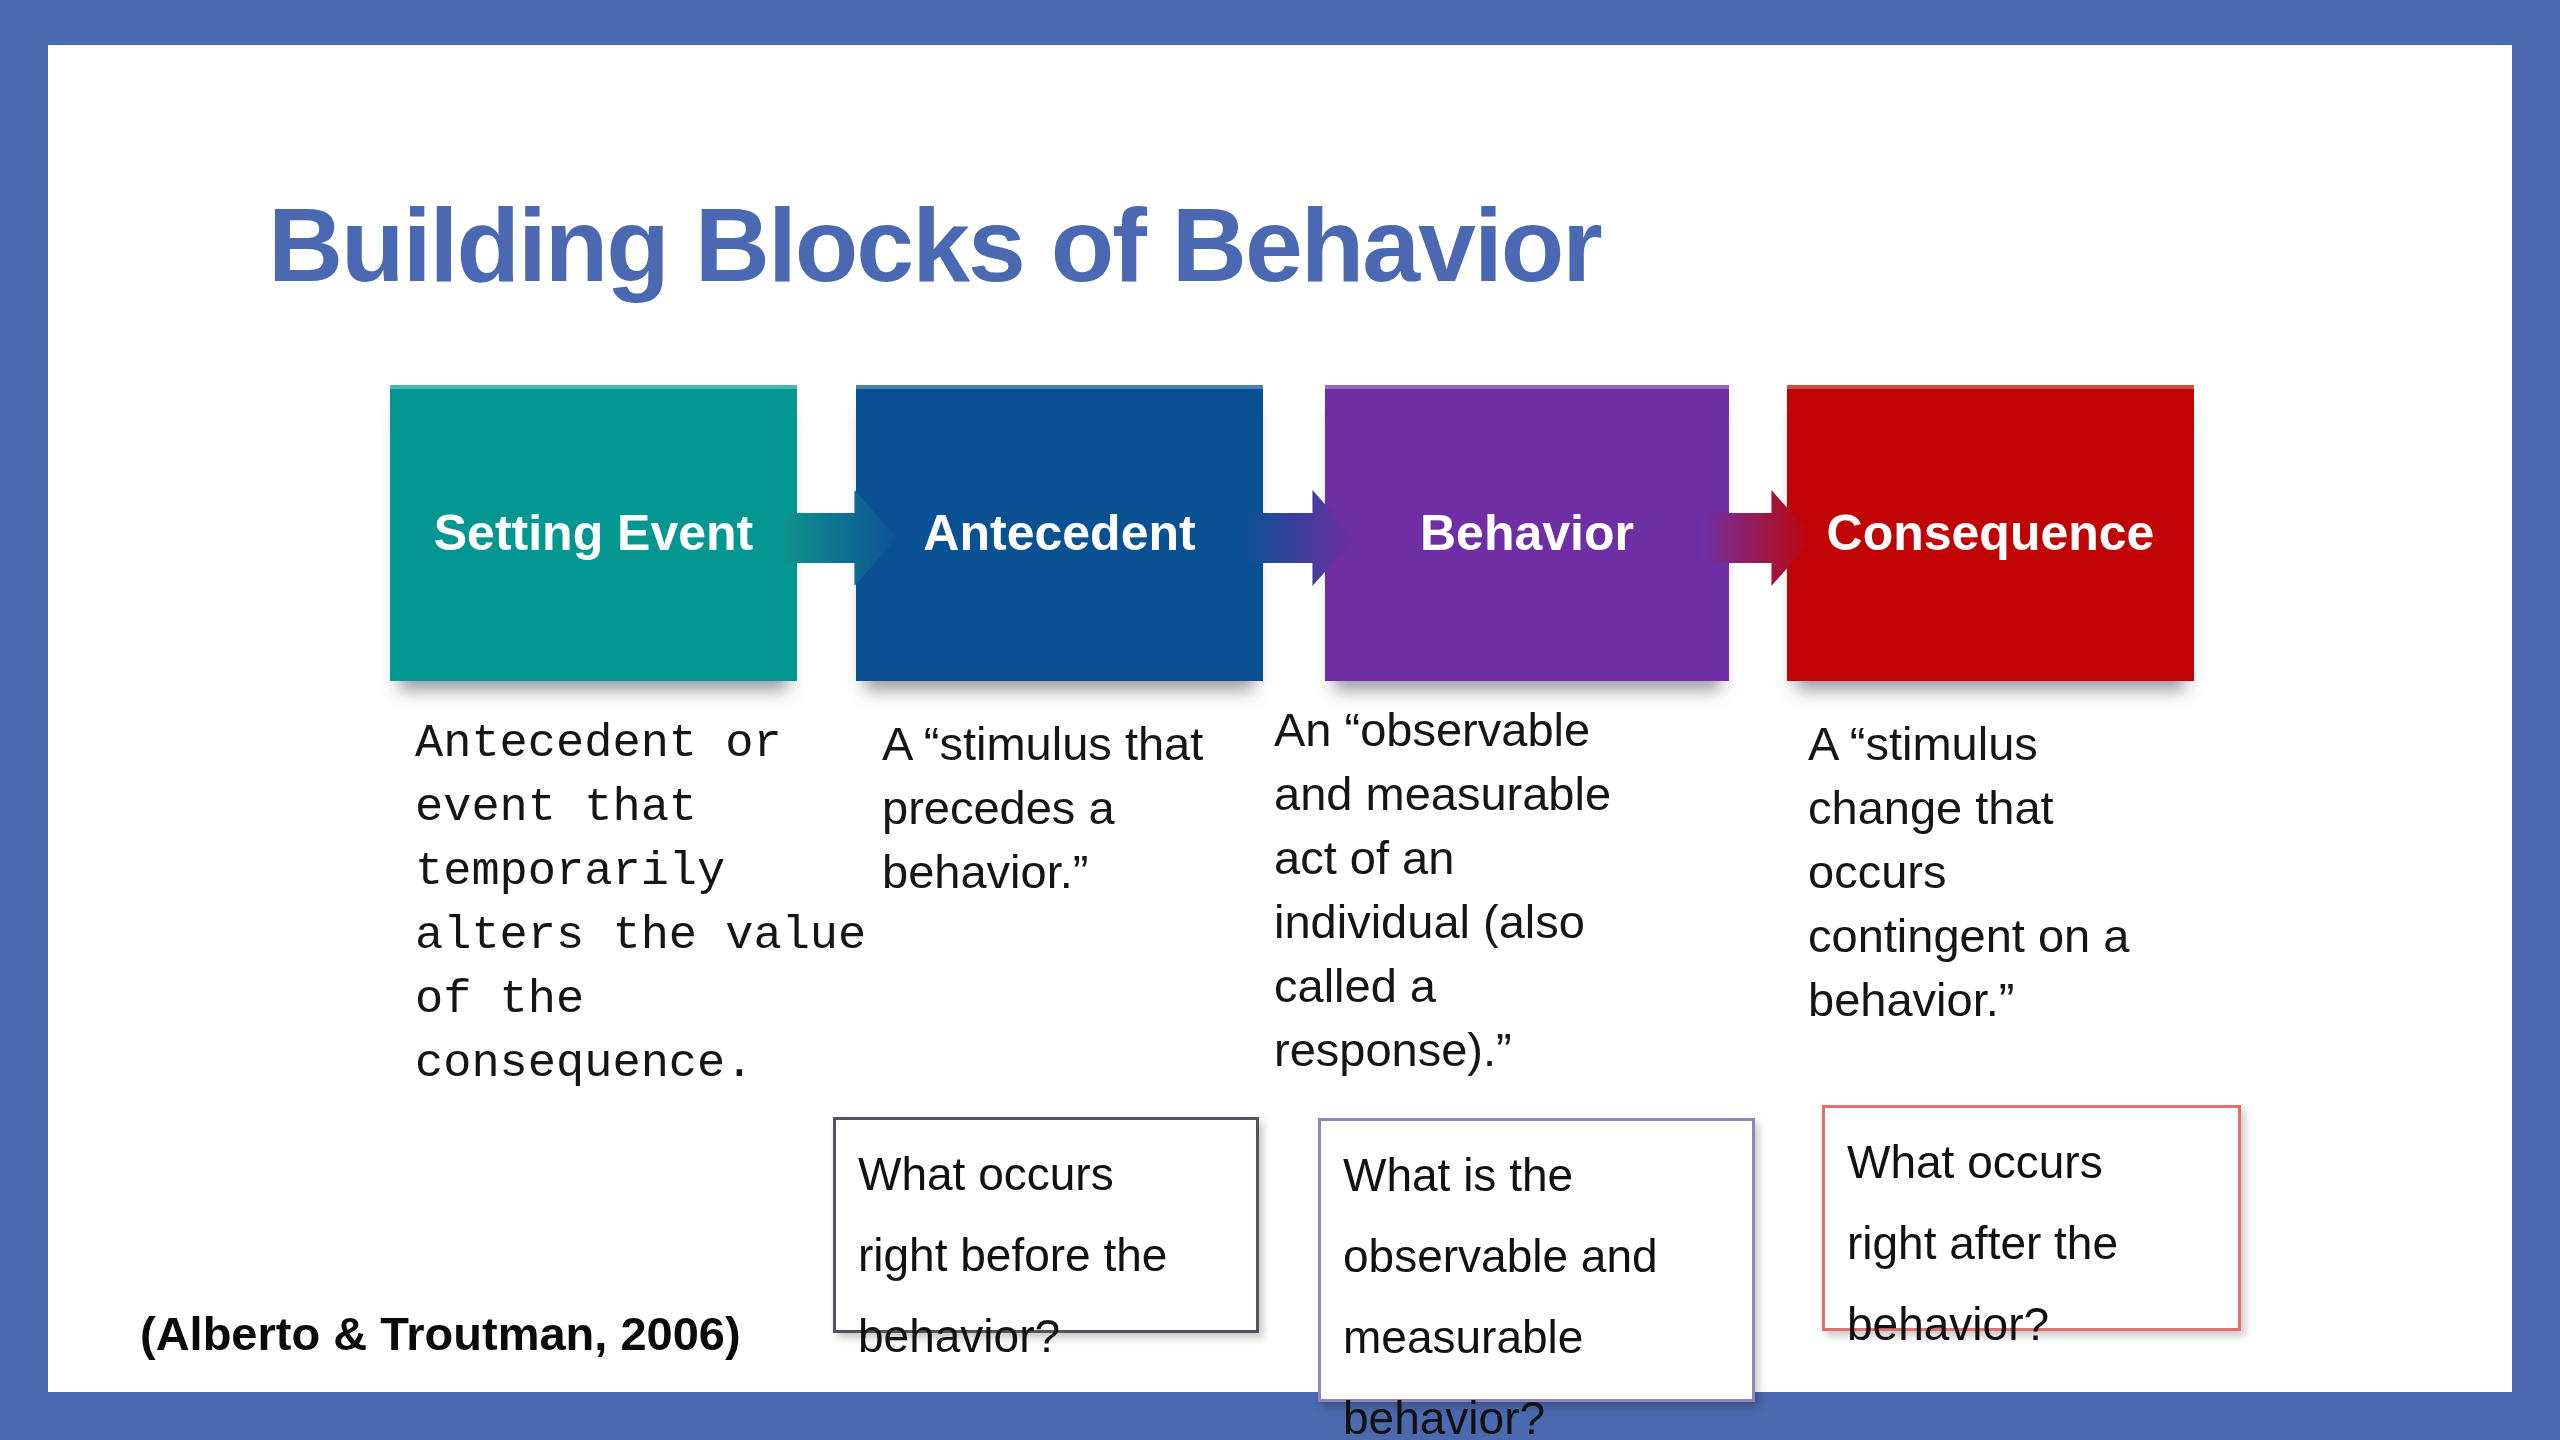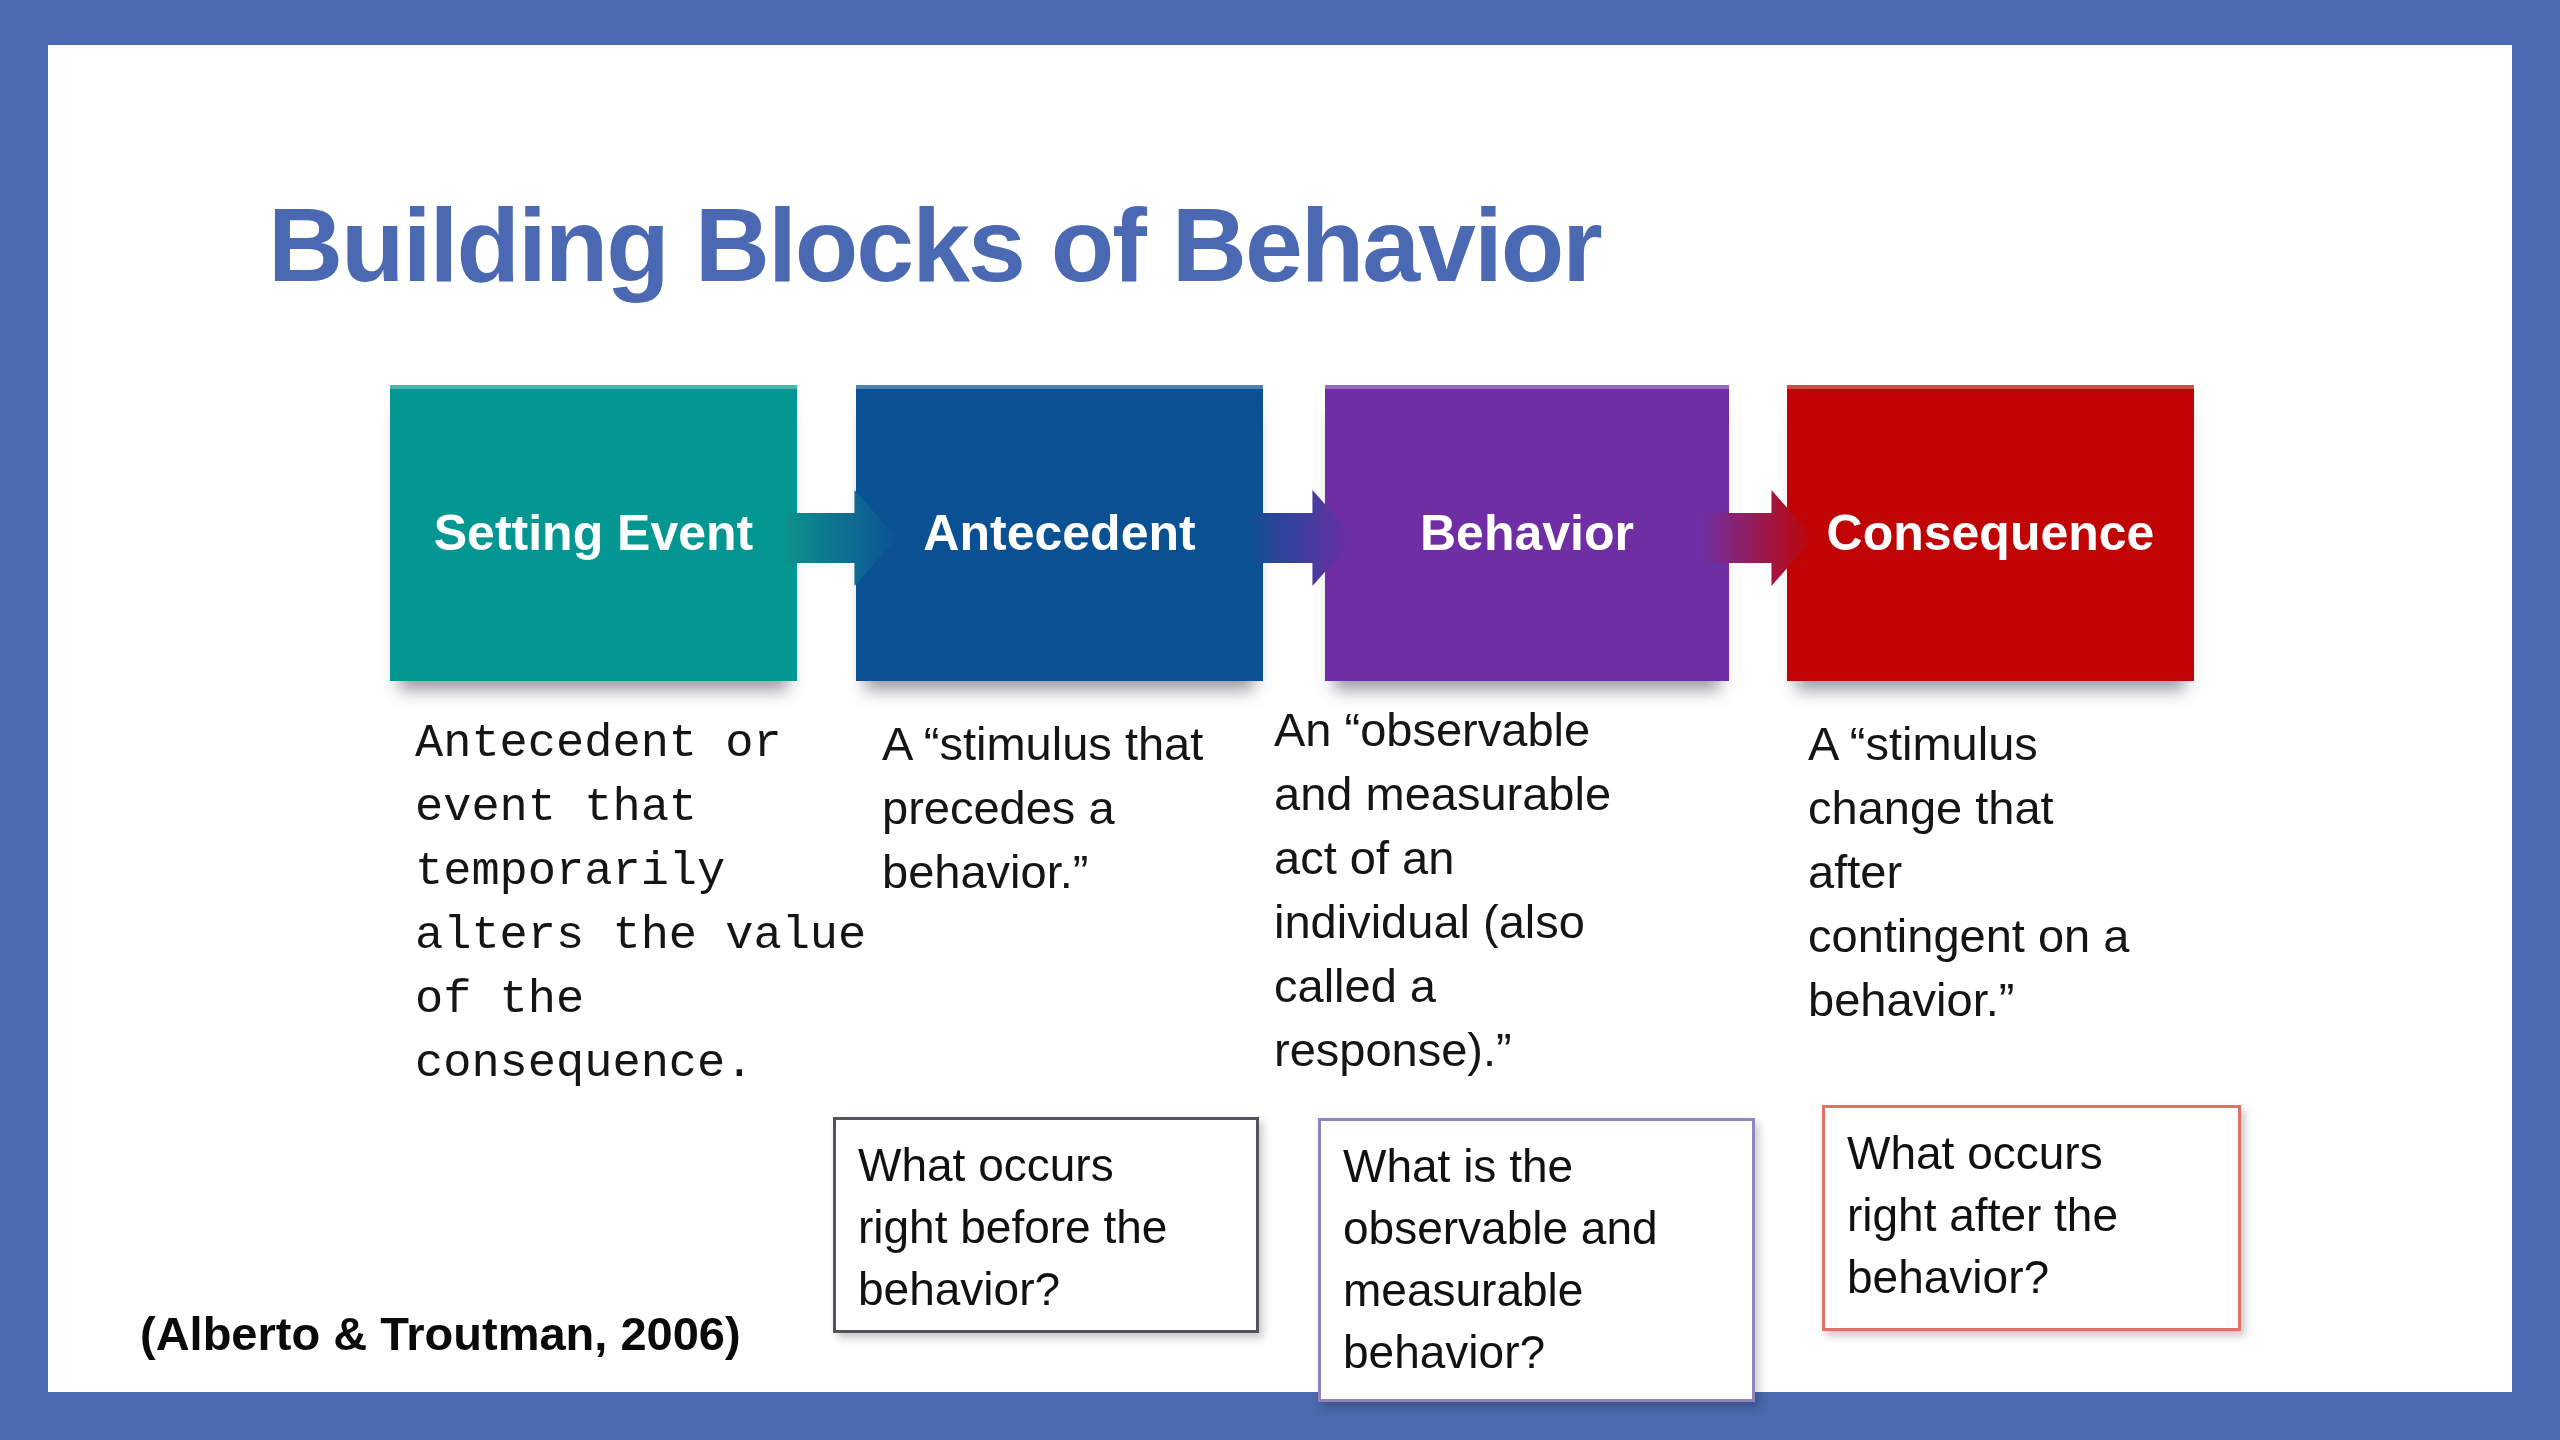--- a/index.html
+++ b/index.html
@@ -89,21 +89,21 @@
     color: #C9DCF2;
     font-size: 37px;
   }
 
   .qbox {
     position: absolute;
     background: #ffffff;
     box-sizing: border-box;
     padding: 14px 22px;
     font-size: 46px;
-    line-height: 62px;
+    line-height: 81px;
     color: #111111;
     box-shadow: 4px 5px 8px rgba(0,0,0,0.22);
   }
   .qbox-text { white-space: pre-line; }
   .qbox-1 { left: 833px;  top: 1117px; width: 426px; height: 216px; border: 3px solid #53535F; }
   .qbox-2 { left: 1318px; top: 1110px; width: 437px; height: 284px; border: 3px solid #9084BC; margin-top: 8px; }
   .qbox-3 { left: 1822px; top: 1105px; width: 419px; height: 226px; border: 3px solid #E0716A; }
 
   .citation {
     position: absolute;
@@ -148,21 +148,21 @@
 precedes a
 behavior.”</div>
   <div class="desc desc-3">An “observable
 and measurable
 act of an
 individual (also
 called a
 response).”</div>
   <div class="desc desc-4">A “stimulus
 change that
-after
+occurs
 contingent on a
 behavior.”</div>
 
 
   <div class="qbox qbox-1">
     <div class="qbox-text">What occurs
 right before the
 behavior?</div>
   </div>
   <div class="qbox qbox-2">

